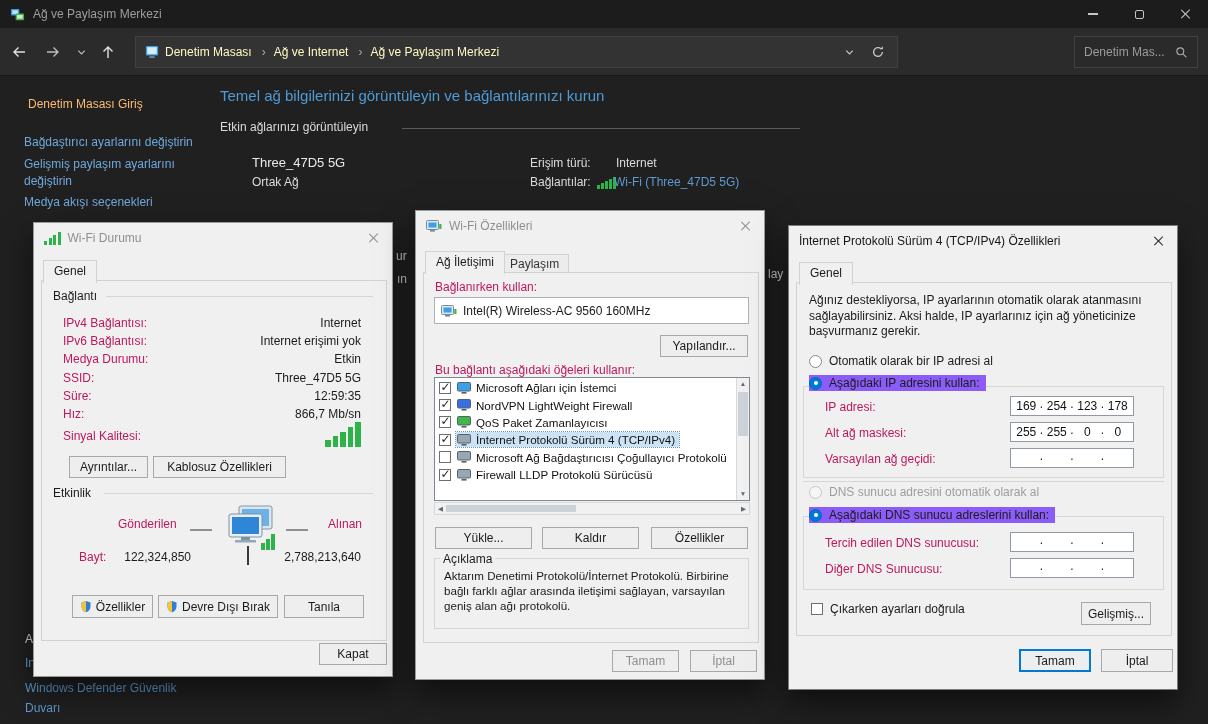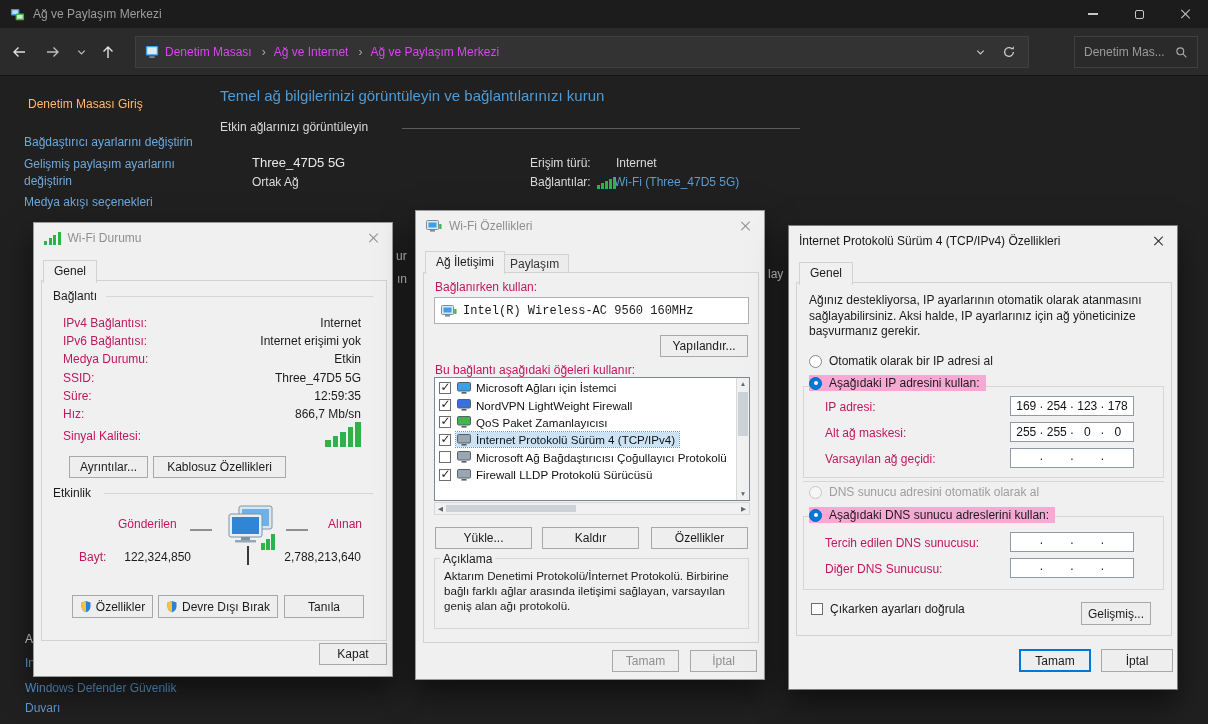--- a/index.html
+++ b/index.html
@@ -17,21 +17,21 @@
   .glyph-max{width:9px;height:9px;border:1.2px solid currentColor;border-radius:2px;display:inline-block;}
   .glyph-x{display:inline-block;width:11px;height:12px;position:relative;}
   .glyph-x::before,.glyph-x::after{content:"";position:absolute;left:5px;top:0;width:1.4px;height:12px;background:currentColor;}
   .glyph-x::before{transform:rotate(45deg);}
   .glyph-x::after{transform:rotate(-45deg);}
 
   
   .navbar{position:absolute;left:0;top:28px;width:100%;height:48px;background:#2b2b2b;border-bottom:1px solid #151515;}
   .nav-btn{position:absolute;top:11px;width:26px;height:26px;display:flex;align-items:center;justify-content:center;}
   .nav-btn.narrow{width:18px;}
-  .crumbbar{position:absolute;left:135px;top:8px;width:894px;height:32px;background:#333333;border:1px solid #404040;display:flex;align-items:center;color:#d946ef;font-size:12px;}
+  .crumbbar{position:absolute;left:135px;top:8px;width:763px;height:32px;background:#333333;border:1px solid #404040;display:flex;align-items:center;color:#fef9c3;font-size:12px;}
   .cp-icon{margin:0 6px 0 9px;flex:none;}
   .crumb{white-space:nowrap;}
   .crumb:not(.last)::after{content:"›";color:#a8a8a8;margin:0 8px 0 10px;}
   .crumb-tools{margin-left:auto;display:flex;align-items:center;gap:16px;padding-right:12px;}
   .searchbox{position:absolute;right:10px;top:8px;width:124px;height:32px;background:#2a2a2a;border:1px solid #404040;display:flex;align-items:center;justify-content:space-between;padding:0 9px;}
   .search-input{width:86px;background:transparent;border:none;outline:none;color:#cfcfcf;font-size:12px;font-family:inherit;}
   .search-input::placeholder{color:#9b9b9b;}
 
   
   .side-home{font-size:12px;color:#fdba74;white-space:nowrap;}
@@ -71,42 +71,42 @@
 
   .bars{position:absolute;display:flex;align-items:flex-end;}
   .bars i{display:block;background:#2db34a;}
   .bars.lg{gap:2px;}.bars.lg i{width:5.5px;}
   .bars.lg i:nth-child(1){height:7px}.bars.lg i:nth-child(2){height:11px}.bars.lg i:nth-child(3){height:15px}.bars.lg i:nth-child(4){height:20px}.bars.lg i:nth-child(5){height:25px}
   .bars.sm{gap:1.5px;}.bars.sm i{width:2.6px;}
   .bars.sm i:nth-child(1){height:3.5px}.bars.sm i:nth-child(2){height:5.5px}.bars.sm i:nth-child(3){height:7.5px}.bars.sm i:nth-child(4){height:9.5px}.bars.sm i:nth-child(5){height:11.5px}
   .bars.ttl{gap:1.5px;position:static;flex:none;}.bars.ttl i{width:3px;}
   .bars.ttl i:nth-child(1){height:4px}.bars.ttl i:nth-child(2){height:7px}.bars.ttl i:nth-child(3){height:10px}.bars.ttl i:nth-child(4){height:13px}
 
-  .adapter-box{position:absolute;background:#fff;border:1px solid #aeb2b8;display:flex;align-items:center;gap:6px;padding:0 6px;color:#1b1b1b;font-family:Liberation Mono, monospace;}
+  .adapter-box{position:absolute;background:#fff;border:1px solid #aeb2b8;display:flex;align-items:center;gap:6px;padding:0 6px;color:#1b1b1b;}
 
   .listbox{position:absolute;background:#fff;border:1px solid #7f8792;padding-top:1px;overflow:hidden;}
   .li{height:17.4px;display:flex;align-items:center;padding-left:4px;width:calc(100% - 13px);}
   .cbx{width:12px;height:12px;background:#fff;border:1px solid #6e6e6e;flex:none;position:relative;margin-right:5px;}
   .cbx.checked::after{content:"✓";position:absolute;left:0.5px;top:-3px;font-size:12px;font-weight:700;color:#1f1f1f;}
   .hl{display:flex;align-items:center;gap:5px;padding:1px 4px 1px 1px;}
   .li.selected .hl{background:#cbe3f5;outline:1px dotted #6d95b5;}
   .li-label{white-space:nowrap;font-size:11.6px;color:#111;}
   .vscroll{position:absolute;top:0;right:0;bottom:0;width:13px;background:#f1f1f1;border-left:1px solid #d9d9d9;}
   .sarrow{color:#5f6a75;font-size:6.5px;display:block;text-align:center;line-height:12px;}
   .vscroll .down{position:absolute;bottom:0;left:0;right:0;}
   .vthumb{position:absolute;left:1px;right:1px;top:14px;height:44px;background:#cdd2d8;}
   .hscroll{position:absolute;background:#f1f1f1;border:1px solid #d9d9d9;display:flex;align-items:center;padding:0 3px;}
   .hthumb{height:7px;width:130px;background:#cdd2d8;margin-left:3px;flex:none;}
   .hscroll .right{margin-left:auto;}
 
   .intro{position:absolute;font-size:12px;line-height:15.6px;color:#1b1b1b;}
   .desc-text{position:absolute;font-size:11.6px;line-height:15px;color:#1b1b1b;}
 
   .radio-row{position:absolute;display:flex;align-items:center;gap:7px;}
-  .radio-row.onbox{background:#f9a8d4;padding:1px 6px 1px 0;z-index:2;}
+  .radio-row.onbox{background:#8b5cf6;padding:1px 6px 1px 0;z-index:2;}
   .radio{width:13px;height:13px;border-radius:50%;background:#fff;border:1px solid #8a8a8a;position:relative;flex:none;}
   .radio.selected{background:#0078d7;border-color:#0067be;}
   .radio.selected::after{content:"";position:absolute;left:3.5px;top:3.5px;width:4px;height:4px;border-radius:50%;background:#fff;}
   .radio.disabled{border-color:#c6c6c6;background:#f6f6f6;}
   .rlabel{font-size:12px;color:#1b1b1b;white-space:nowrap;}
   .rlabel.disabled{color:#9d9d9d;}
   .cb-row{position:absolute;display:flex;align-items:center;gap:7px;}
 
   .ipfield{position:absolute;width:124px;height:20px;background:#fff;border:1px solid #8f9aa5;display:flex;align-items:center;}
   .octet{flex:1;text-align:center;font-size:12px;color:#111;position:relative;height:100%;line-height:19px;}

